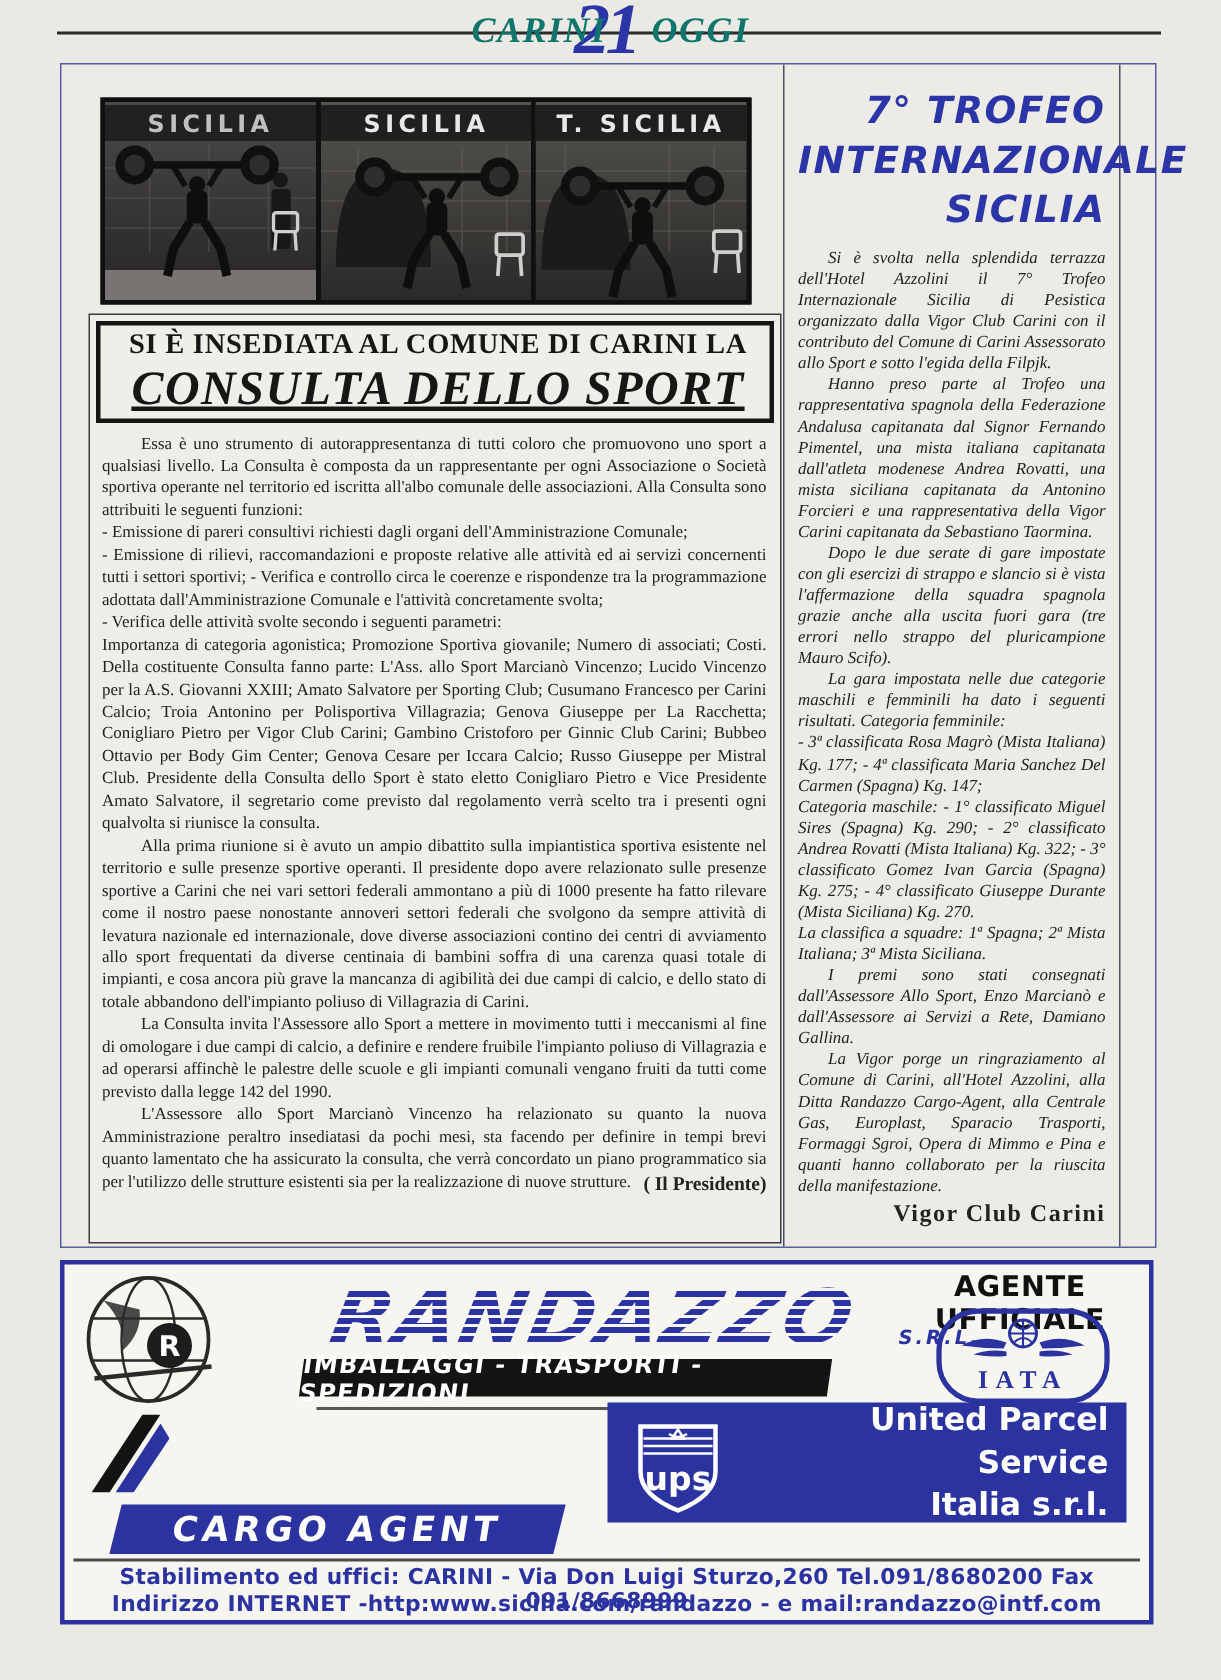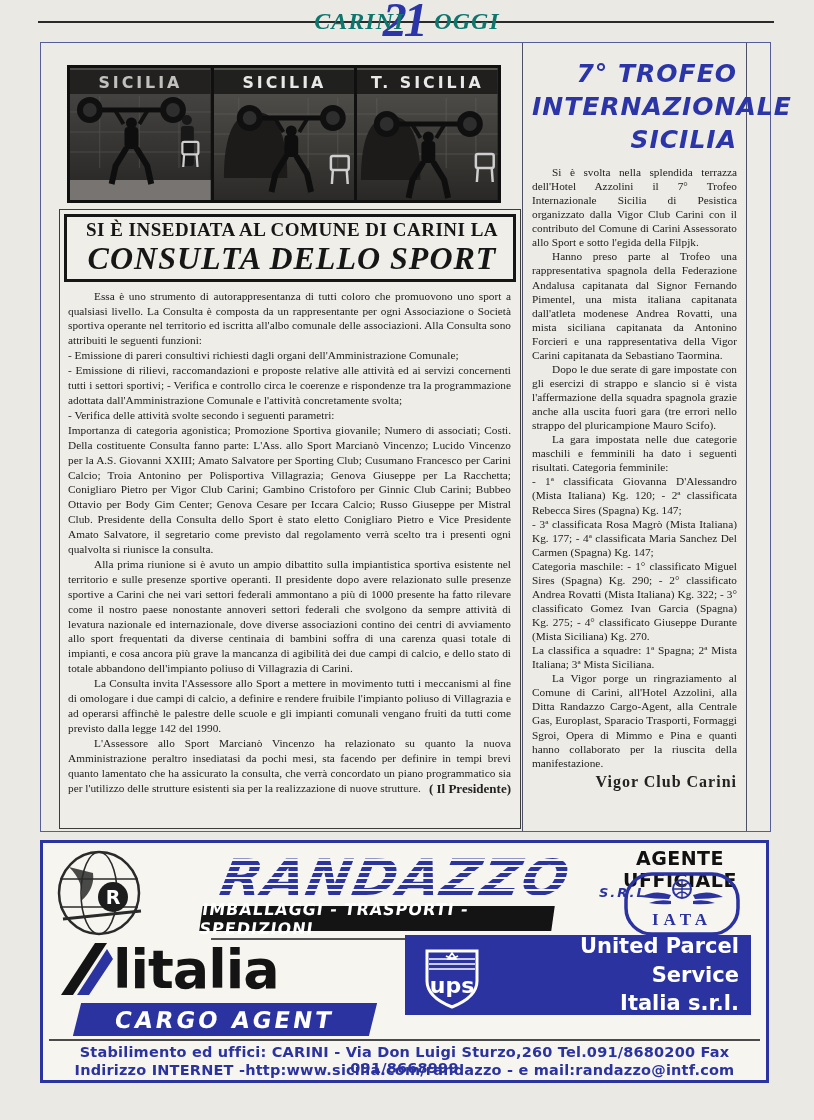--- a/index.html
+++ b/index.html
@@ -34,38 +34,38 @@
   .photo-strip svg{display:block;height:100%;flex:1 1 0;}
   
   .article-box{
     position:absolute;left:18px;top:166px;width:462px;height:620px;
     border:1px solid #3c3c3c;background:#efede8;box-sizing:border-box;
   }
   .headline-box{
     margin:4px 4px 2px 4px;border:3px solid #161616;padding:2px 0 4px 4px;text-align:center;background:#f0eee9;
   }
   .kicker{font:700 19px "Liberation Serif", serif;letter-spacing:.5px;color:#161616;}
-  .headline{font:italic 700 32px "Liberation Serif", serif;letter-spacing:1px;color:#161616;line-height:1.02;margin-top:1px;}
+  .headline{font:italic 700 32px "Liberation Serif", serif;letter-spacing:1px;color:#161616;line-height:1.02;margin-top:1px;text-decoration:underline;}
   .article-body{padding:5px 9px 2px 8px;font-size:11.3px;line-height:1.32;text-align:justify;color:#222;}
   .article-body p{margin:0;}
   .article-body p.ind{text-indent:26px;}
   .sig-left{font-weight:700;text-align:right;margin-top:-15px;font-size:13px;}
   
   .right-col{
     position:absolute;left:481px;top:0;width:225px;height:100%;
     border-left:1px solid #4c4f66;border-right:1px solid #4c4f66;box-sizing:border-box;
     padding:14px 9px 0 9px;
   }
   .trofeo-title{
     text-align:right;color:#2b35a8;
     font:italic 700 25px "DejaVu Sans", sans-serif;line-height:1.32;letter-spacing:1px;
     margin-bottom:9px;
   }
   .trofeo-body{font-size:11.3px;line-height:1.245;text-align:justify;color:#222;}
-  .trofeo-body p{margin:0;}
+  .trofeo-body p{margin:0;font-style:italic;}
   .trofeo-body p.ind{text-indent:20px;}
   .sig-right{font-weight:700;text-align:right;font-size:16px;letter-spacing:1px;margin-top:2px;}
   
   .ad-box{
     position:absolute;left:40px;top:840px;width:729px;height:243px;
     border:3px solid #2b33a0;background:#f7f5f0;box-sizing:border-box;
   }
   .globe{position:absolute;left:12px;top:6px;}
   .randazzo{
     position:absolute;left:104px;top:6px;width:450px;text-align:center;
@@ -238,24 +238,24 @@
     <div class="trofeo-title">
       <div>7° TROFEO</div>
       <div>INTERNAZIONALE</div>
       <div>SICILIA</div>
     </div>
     <div class="trofeo-body">
       <p class="ind">Si è svolta nella splendida terrazza dell'Hotel Azzolini il 7° Trofeo Internazionale Sicilia di Pesistica organizzato dalla Vigor Club Carini con il contributo del Comune di Carini Assessorato allo Sport e sotto l'egida della Filpjk.</p>
       <p class="ind">Hanno preso parte al Trofeo una rappresentativa spagnola della Federazione Andalusa capitanata dal Signor Fernando Pimentel, una mista italiana capitanata dall'atleta modenese Andrea Rovatti, una mista siciliana capitanata da Antonino Forcieri e una rappresentativa della Vigor Carini capitanata da Sebastiano Taormina.</p>
       <p class="ind">Dopo le due serate di gare impostate con gli esercizi di strappo e slancio si è vista l'affermazione della squadra spagnola grazie anche alla uscita fuori gara (tre errori nello strappo del pluricampione Mauro Scifo).</p>
       <p class="ind">La gara impostata nelle due categorie maschili e femminili ha dato i seguenti risultati. Categoria femminile:</p>
-      <p>- 1ª classificata Giovanna D'Alessandro (Mista Italiana) Kg. 120;  - 2ª classificata Rebecca Sires (Spagna) Kg. 147;</p>
       <p>- 3ª classificata Rosa Magrò (Mista Italiana) Kg. 177;  - 4ª classificata Maria Sanchez Del Carmen (Spagna) Kg. 147;</p>
       <p>Categoria maschile: - 1° classificato Miguel Sires (Spagna) Kg. 290;  - 2° classificato Andrea Rovatti (Mista Italiana) Kg. 322; - 3° classificato Gomez Ivan Garcia (Spagna) Kg. 275; - 4° classificato Giuseppe Durante (Mista Siciliana) Kg. 270.</p>
       <p>La classifica a squadre: 1ª Spagna; 2ª Mista Italiana; 3ª Mista Siciliana.</p>
+      <p class="ind">I premi sono stati consegnati dall'Assessore Allo Sport, Enzo Marcianò e dall'Assessore ai Servizi a Rete,  Damiano Gallina.</p>
       <p class="ind">La Vigor porge un ringraziamento al Comune di Carini, all'Hotel Azzolini, alla Ditta Randazzo Cargo-Agent, alla Centrale Gas, Europlast, Sparacio Trasporti, Formaggi Sgroi, Opera di Mimmo e Pina e quanti hanno collaborato per la riuscita della manifestazione.</p>
       <div class="sig-right">Vigor Club Carini</div>
     </div>
   </div>
 </div>
 
 <div class="ad-box">
 
   <svg class="globe" width="92" height="88" viewBox="0 0 92 88">
     <ellipse cx="44" cy="44" rx="40" ry="41" fill="none" stroke="#2a2a2a" stroke-width="2.5"></ellipse>
@@ -284,21 +284,20 @@
     <text x="59" y="54" text-anchor="middle" font-family="Liberation Serif, serif" font-size="17" font-weight="700" letter-spacing="5" fill="#2b33a0">IATA</text>
   </svg>
 
   <div class="sep-1"></div>
 
   <div class="alitalia">
     <svg width="52" height="52" viewBox="0 0 52 52">
       <polygon points="0,52 34,0 46,0 12,52" fill="#141414"></polygon>
       <polygon points="16,52 46,6 52,16 28,52" fill="#2b33a0"></polygon>
     </svg>
-    <span class="alitalia-rest">litalia</span>
   </div>
   <div class="cargo-agent">
     <span>CARGO AGENT</span>
   </div>
 
   <div class="ups-box">
     <svg width="70" height="72" viewBox="0 0 70 72" style="margin-left:12px">
       <path d="M10,12 h50 v30 q0,16 -25,26 q-25,-10 -25,-26 Z" fill="none" stroke="#fff" stroke-width="3"></path>
       <line x1="12" y1="20" x2="58" y2="20" stroke="#fff" stroke-width="1.6"></line>
       <line x1="12" y1="25" x2="58" y2="25" stroke="#fff" stroke-width="1.6"></line>

